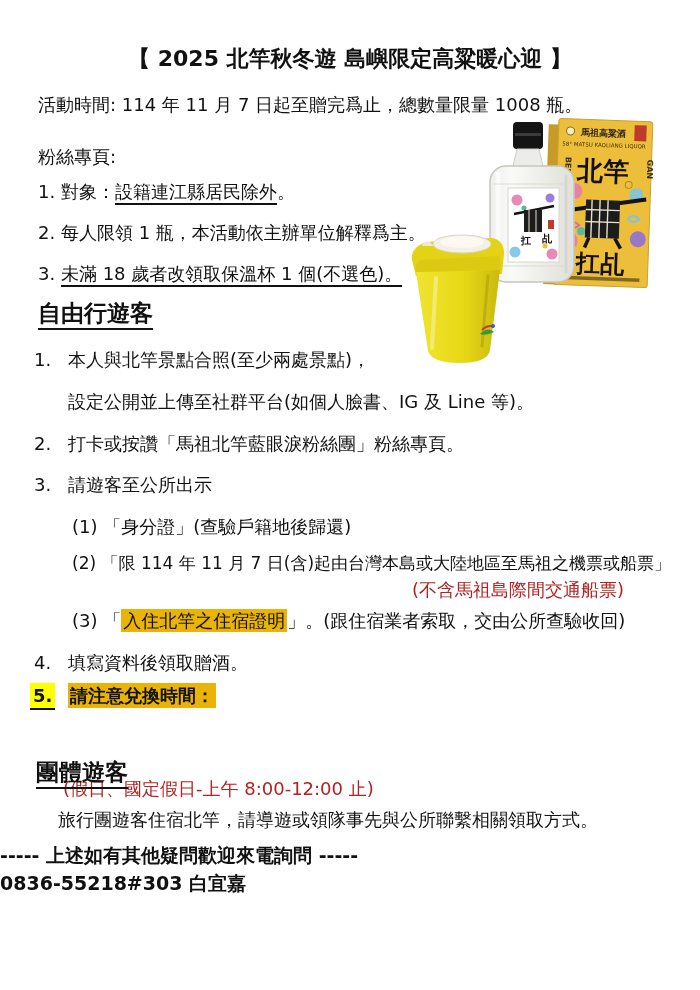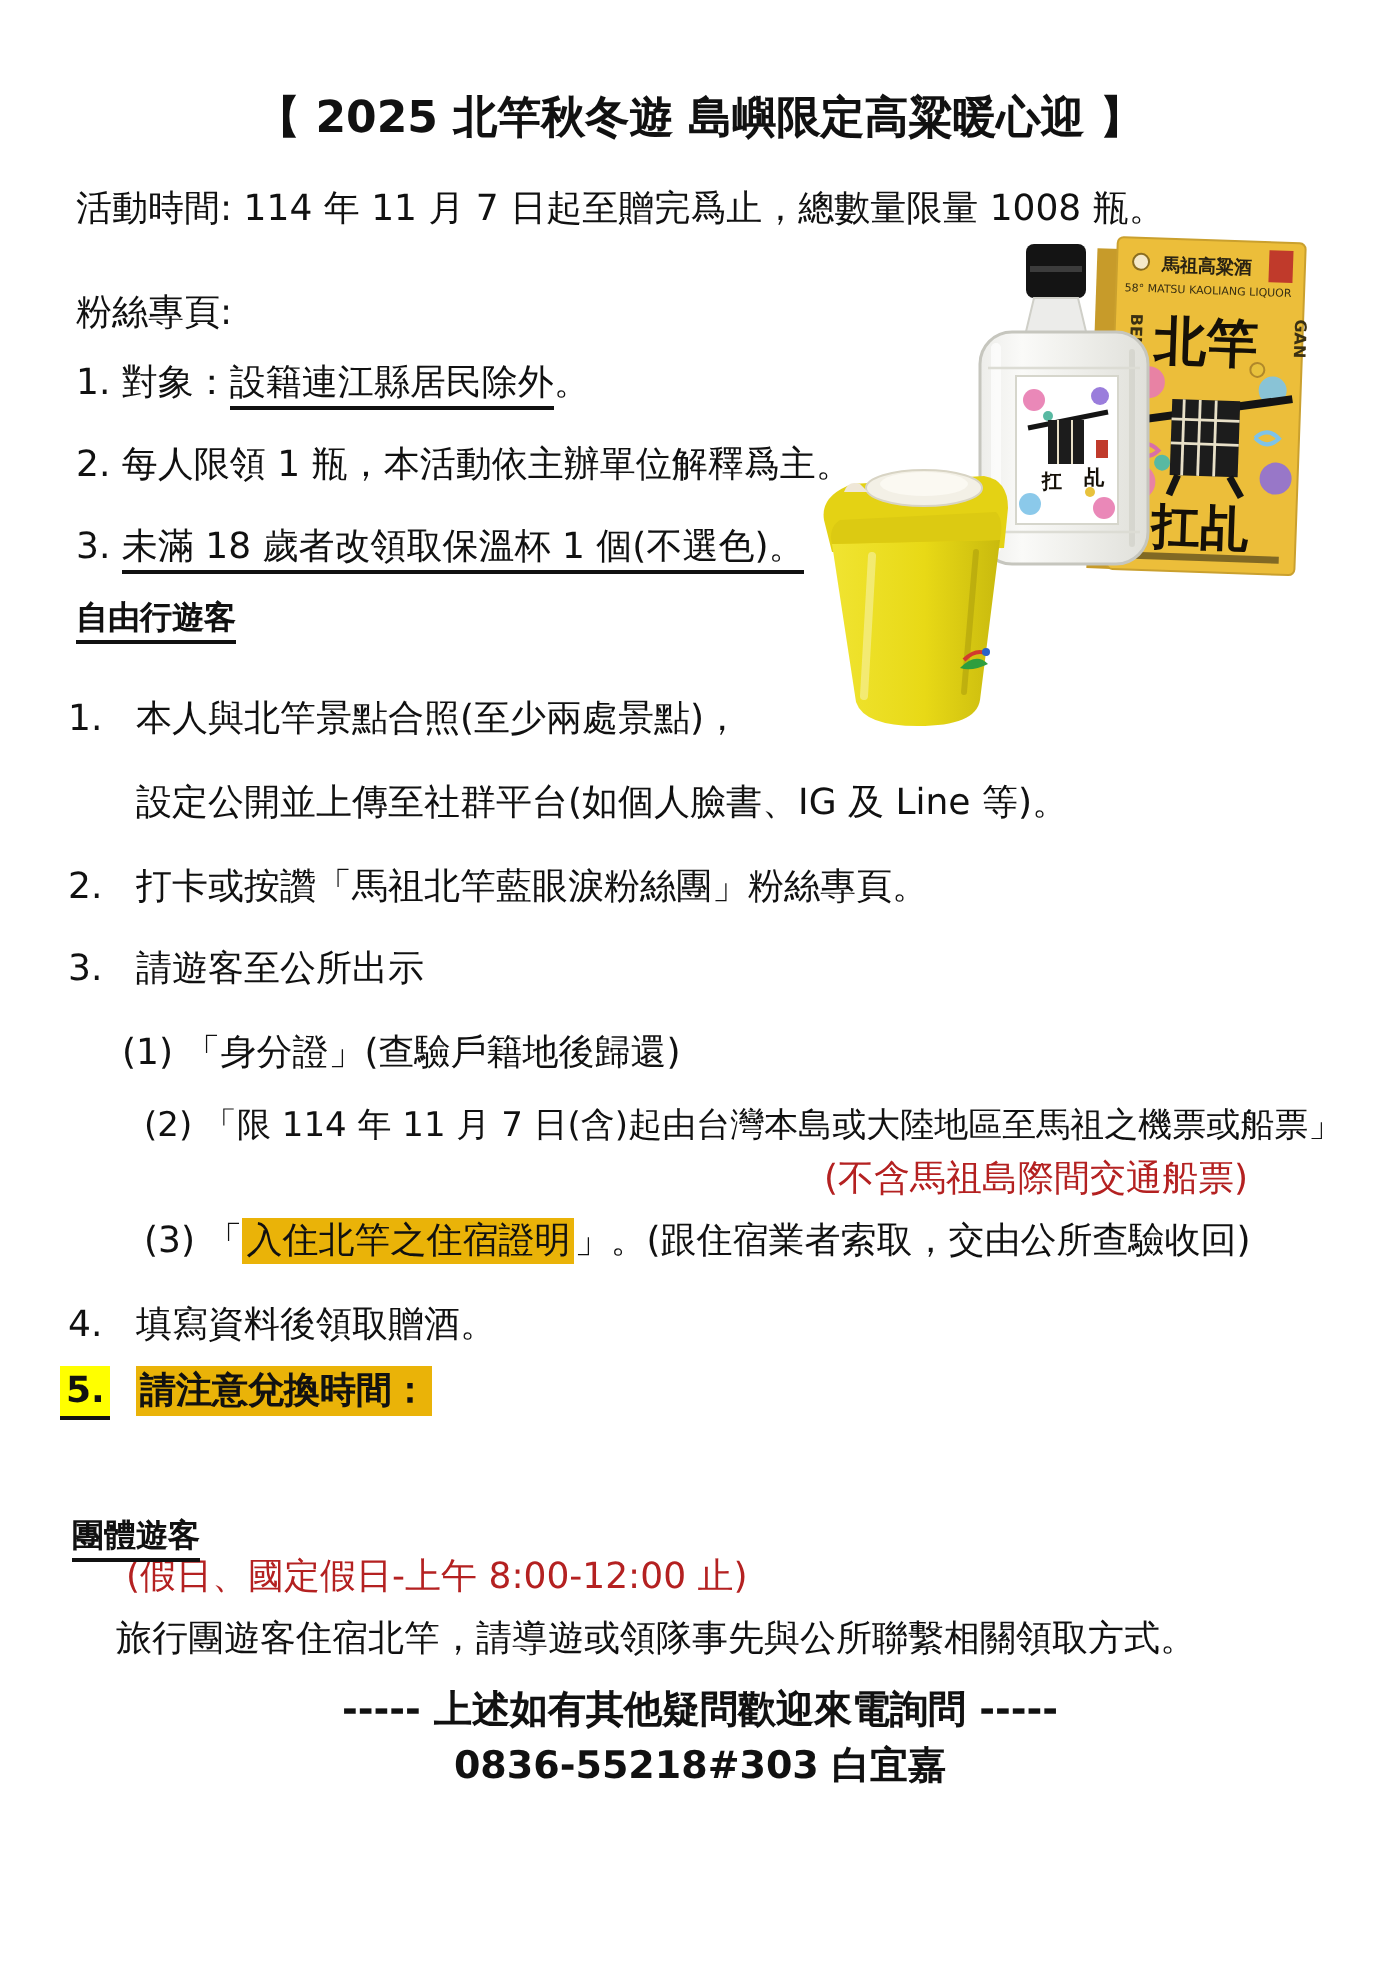--- a/index.html
+++ b/index.html
@@ -9,30 +9,30 @@
     background:#ffffff;
     overflow:hidden;
     font-family:"DejaVu Sans","Liberation Sans",sans-serif;
     color:#111111;
   }
   .ln{position:absolute;margin:0;font-size:18px;line-height:1.3;color:#111;white-space:nowrap;}
   .title{
     position:absolute;top:44px;left:0;width:700px;margin:0;
     text-align:center;font-size:22px;font-weight:bold;color:#111;white-space:nowrap;
   }
-  .section-heading{font-size:16px;font-weight:bold;}
+  .section-heading{font-size:23px;font-weight:bold;}
   .section-heading .u2{border-bottom:2px solid #111;padding-bottom:2px;}
   .u{border-bottom:2px solid #111;padding-bottom:1px;}
   .num{position:absolute;left:34px;top:0;}
   .txt{position:absolute;left:68px;top:0;}
   .bold{font-weight:bold;}
   .red{color:#b42121;}
   .hl{background:#eab308;padding:1px 2px;}
   .hl-u{background:#ffff00;padding:1px 3px;border-bottom:2px solid #111;}
-  .center{left:0;width:700px;text-align:center;}
+  .center{left:0;width:700px;text-align:left;}
   .products{position:absolute;left:396px;top:114px;width:268px;height:256px;}
 </style>
 </head>
 <body>
 
 <main class="page">
 
   <h1 class="title">【 2025 北竿秋冬遊 島嶼限定高粱暖心迎 】</h1>
 
   <p class="ln" style="top:93px;left:38px;">活動時間: 114 年 11 月 7 日起至贈完爲止，總數量限量 1008 瓶。</p>
@@ -67,21 +67,21 @@
   <p class="ln" style="top:432px;left:0;width:700px;">
     <span class="num">2.</span>
     <span class="txt">打卡或按讚「馬祖北竿藍眼淚粉絲團」粉絲專頁。</span>
   </p>
 
   <p class="ln" style="top:473px;left:0;width:700px;">
     <span class="num">3.</span>
     <span class="txt">請遊客至公所出示</span>
   </p>
 
-  <p class="ln" style="top:515px;left:61px;">(1) 「身分證」(查驗戶籍地後歸還)</p>
+  <p class="ln" style="top:515px;left:72px;">(1) 「身分證」(查驗戶籍地後歸還)</p>
 
   <p class="ln" style="top:552px;left:72px;font-size:17px;">(2) 「限 114 年 11 月 7 日(含)起由台灣本島或大陸地區至馬祖之機票或船票」</p>
 
   <p class="ln red" style="top:578px;left:412px;">(不含馬祖島際間交通船票)</p>
 
   <p class="ln" style="top:609px;left:72px;"><span>(3) 「</span><span class="hl">入住北竿之住宿證明</span><span>」。(跟住宿業者索取，交由公所查驗收回)</span></p>
 
   <p class="ln" style="top:651px;left:0;width:700px;">
     <span class="num">4.</span>
     <span class="txt">填寫資料後領取贈酒。</span>

